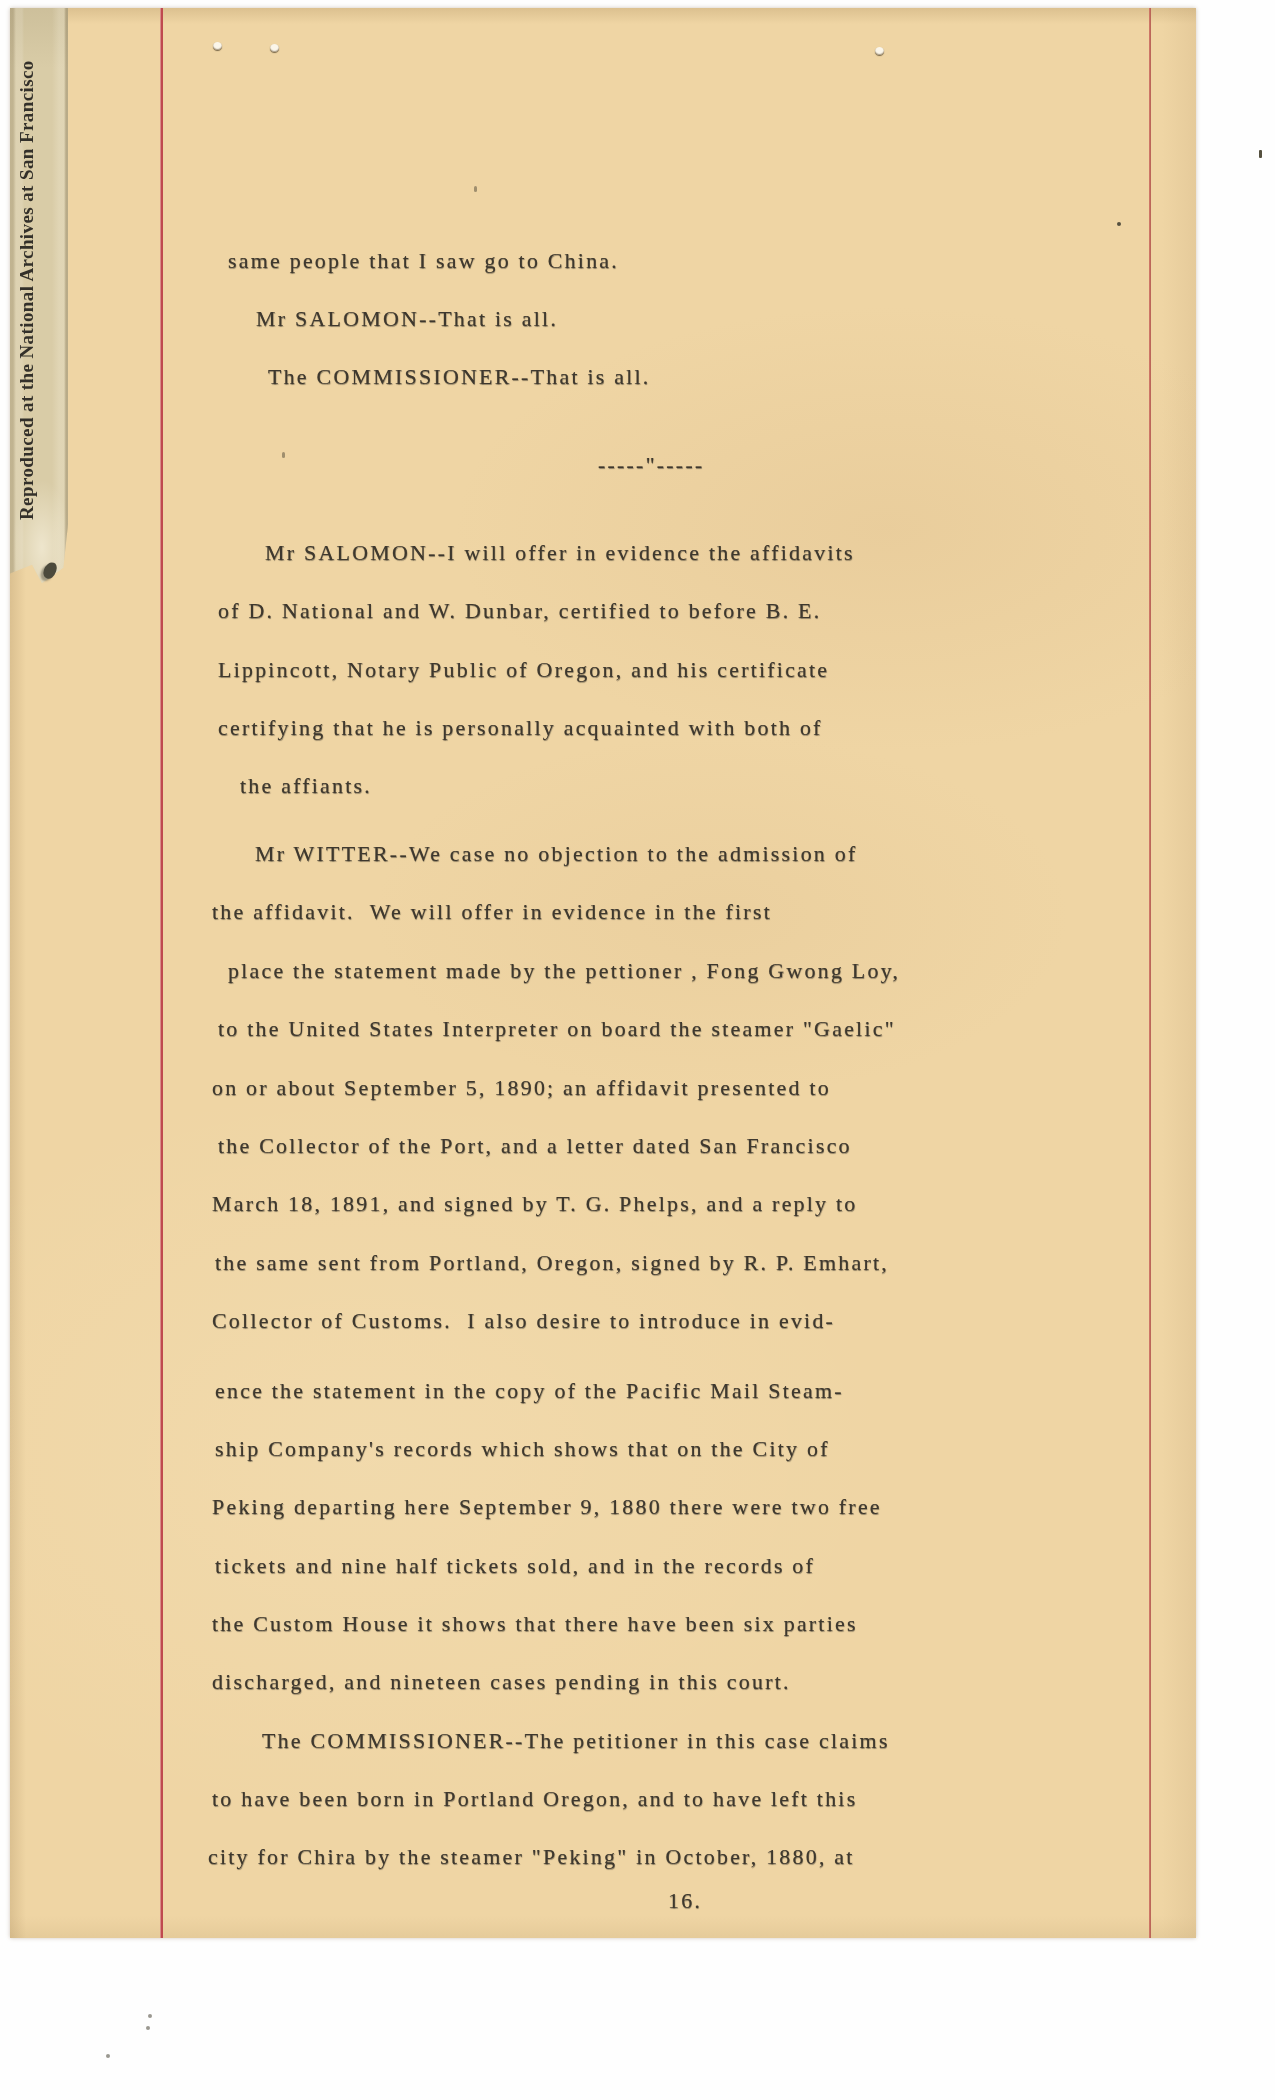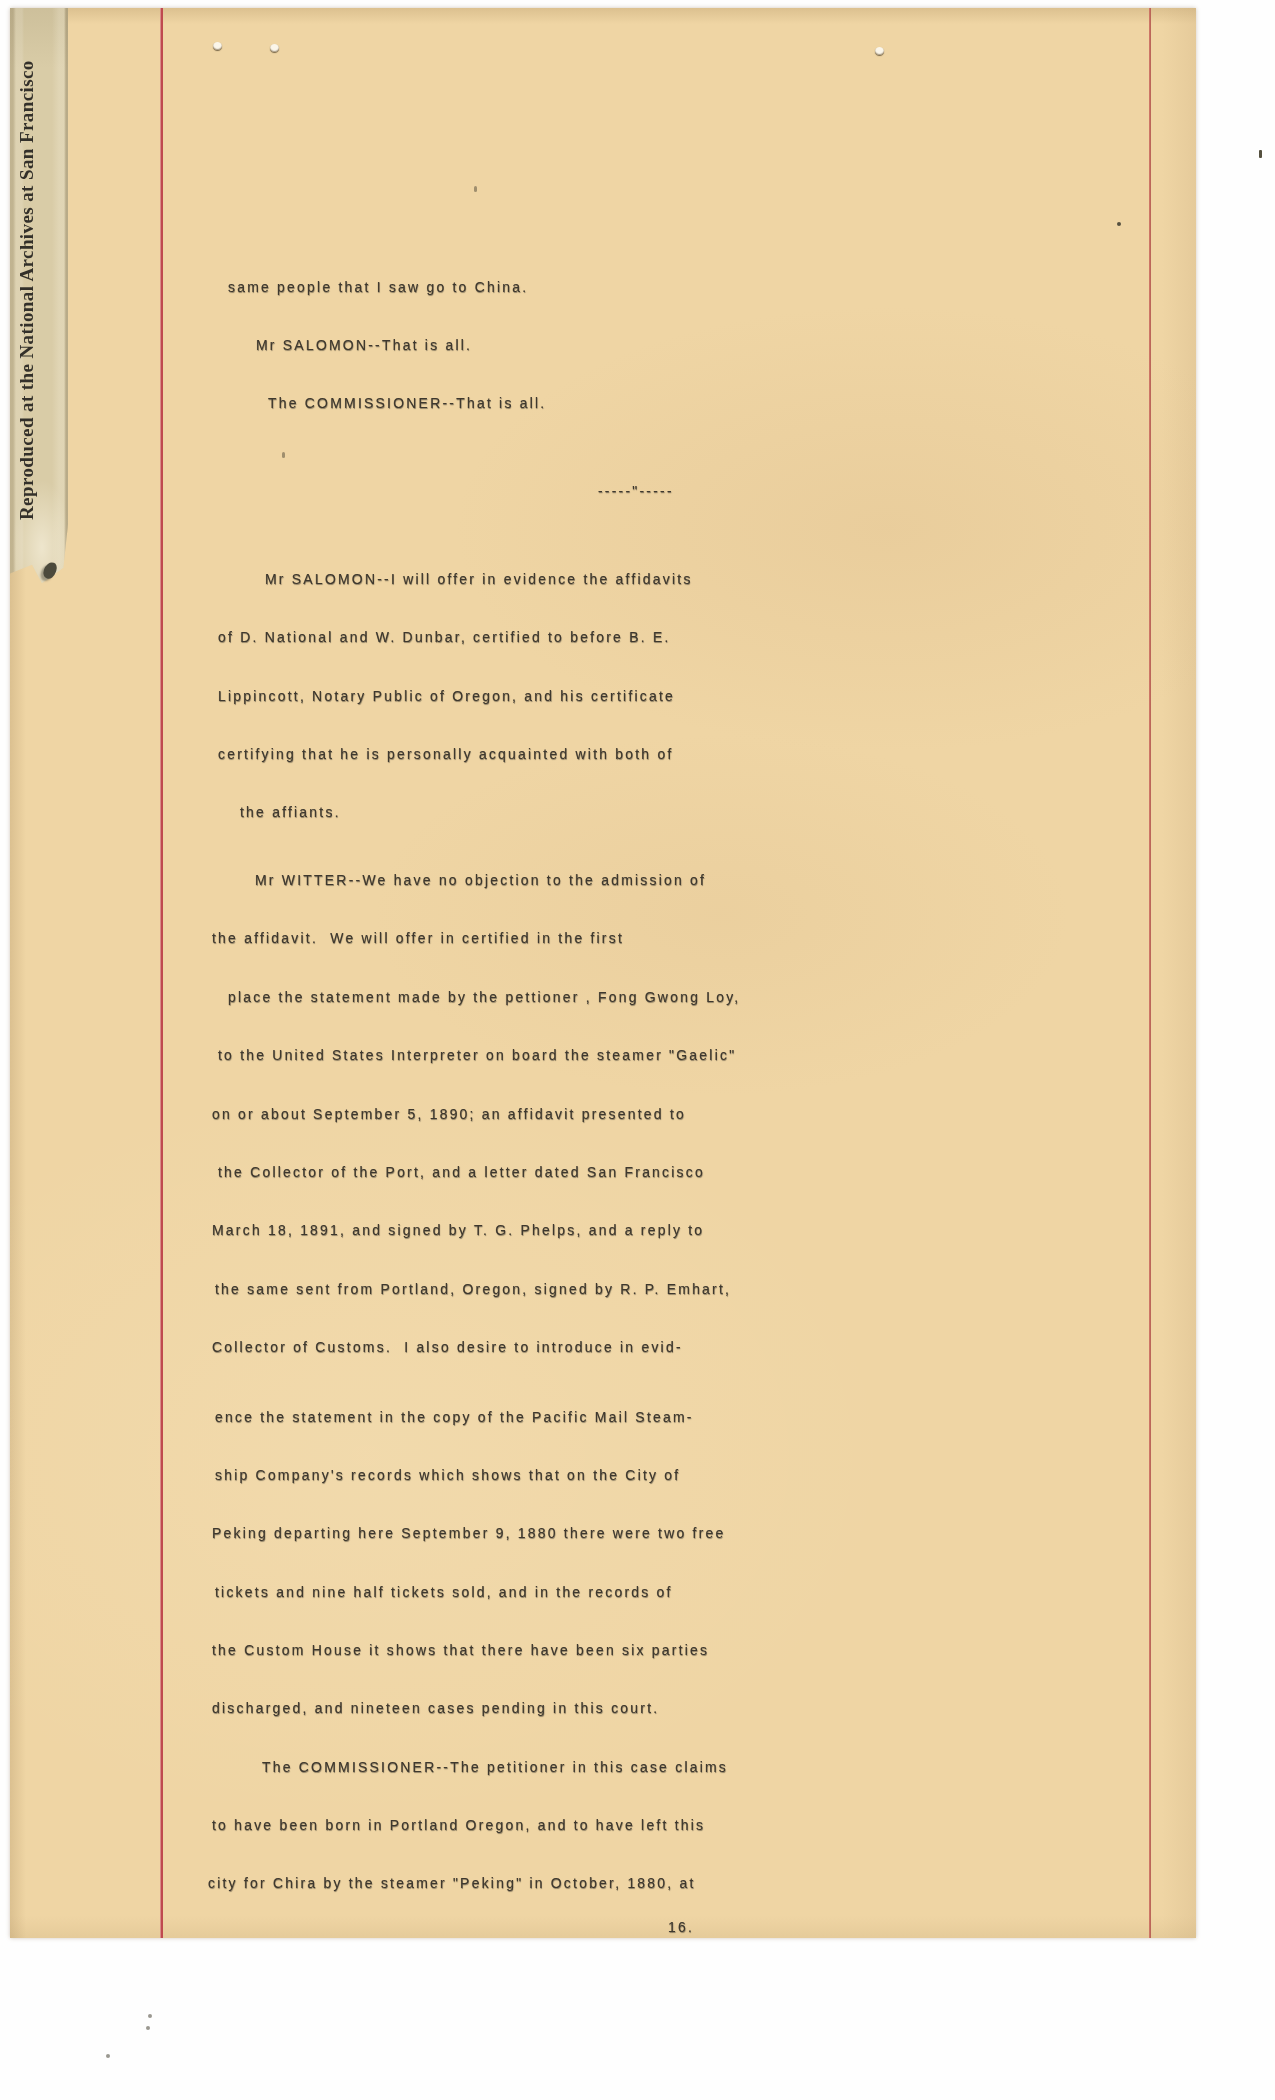--- a/index.html
+++ b/index.html
@@ -61,27 +61,26 @@
     left:160px;width:3px;
     background:linear-gradient(90deg,#d98d87 0 1px,var(--margin_line) 1px 3px);
   }
   .mline.right{
     left:1149px;width:2px;
     background:linear-gradient(90deg,#c96c60 0 1px,#b65a52 1px 2px);
     opacity:0.9;
   }
   .tline{
     position:absolute;
-    font-family:Liberation Sans, sans-serif;
-    font-size:14px;line-height:26px;
+    font-family:Liberation Serif, serif;
+    font-size:22px;line-height:26px;
     letter-spacing:2.2px;
     color:var(--ink);
     white-space:pre;
     text-shadow:0.4px 0.5px 0.8px rgba(62,56,46,0.55), -0.3px 0 0.5px rgba(62,56,46,0.30);
-    margin-top:26px;
   }
   .speck{position:absolute;border-radius:50%;}
   .speck.hole{
     width:9px;height:8px;background:#fbf6ea;
     box-shadow:0 1px 1px rgba(90,75,50,0.8), inset 0 -1px 1px rgba(120,100,70,0.6);
   }
   .speck.dark{width:4px;height:4px;background:#55503f;}
   .speck.faint{width:3px;height:6px;background:rgba(95,85,65,0.55);border-radius:2px;}
   .speck.gray{width:4px;height:4px;background:#9a9890;}
 </style>
@@ -101,22 +100,22 @@
 <div>
   <div class="tline" style="top:248px;left:228px">same people that I saw go to China.</div>
   <div class="tline" style="top:306px;left:256px">Mr SALOMON--That is all.</div>
   <div class="tline" style="top:364px;left:268px">The COMMISSIONER--That is all.</div>
   <div class="tline" style="top:452px;left:598px">-----"-----</div>
   <div class="tline" style="top:540px;left:265px">Mr SALOMON--I will offer in evidence the affidavits</div>
   <div class="tline" style="top:598px;left:218px">of D. National and W. Dunbar, certified to before B. E.</div>
   <div class="tline" style="top:657px;left:218px">Lippincott, Notary Public of Oregon, and his certificate</div>
   <div class="tline" style="top:715px;left:218px">certifying that he is personally acquainted with both of</div>
   <div class="tline" style="top:773px;left:240px">the affiants.</div>
-  <div class="tline" style="top:841px;left:255px">Mr WITTER--We have no objection to the admission of</div>
-  <div class="tline" style="top:899px;left:212px">the affidavit.  We will offer in certified in the first</div>
+  <div class="tline" style="top:841px;left:255px">Mr WITTER--We case no objection to the admission of</div>
+  <div class="tline" style="top:899px;left:212px">the affidavit.  We will offer in evidence in the first</div>
   <div class="tline" style="top:958px;left:228px">place the statement made by the pettioner , Fong Gwong Loy,</div>
   <div class="tline" style="top:1016px;left:218px">to the United States Interpreter on board the steamer "Gaelic"</div>
   <div class="tline" style="top:1075px;left:212px">on or about September 5, 1890; an affidavit presented to</div>
   <div class="tline" style="top:1133px;left:218px">the Collector of the Port, and a letter dated San Francisco</div>
   <div class="tline" style="top:1191px;left:212px">March 18, 1891, and signed by T. G. Phelps, and a reply to</div>
   <div class="tline" style="top:1250px;left:215px">the same sent from Portland, Oregon, signed by R. P. Emhart,</div>
   <div class="tline" style="top:1308px;left:212px">Collector of Customs.  I also desire to introduce in evid-</div>
   <div class="tline" style="top:1378px;left:215px">ence the statement in the copy of the Pacific Mail Steam-</div>
   <div class="tline" style="top:1436px;left:215px">ship Company's records which shows that on the City of</div>
   <div class="tline" style="top:1494px;left:212px">Peking departing here September 9, 1880 there were two free</div>

